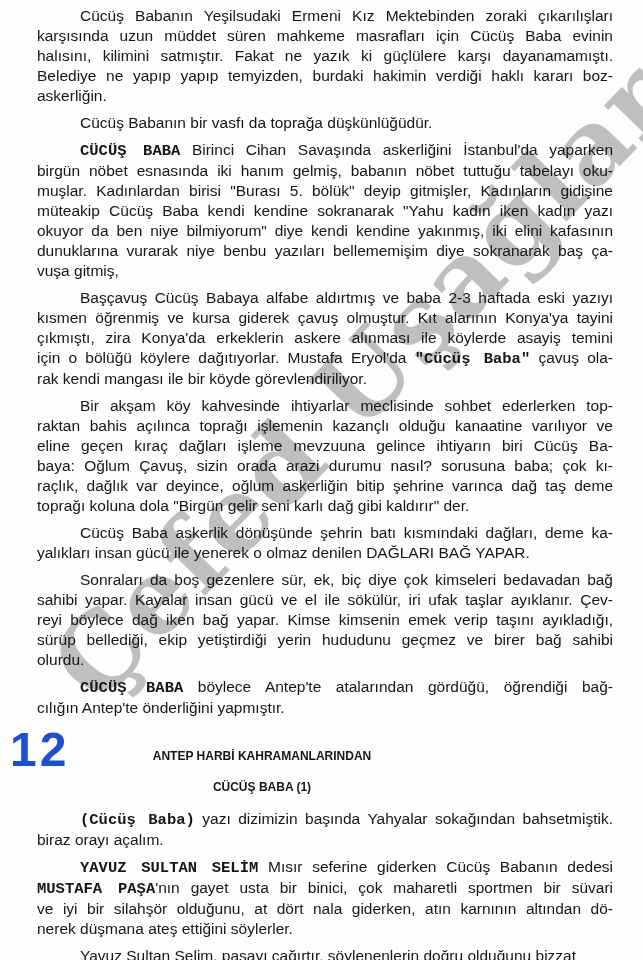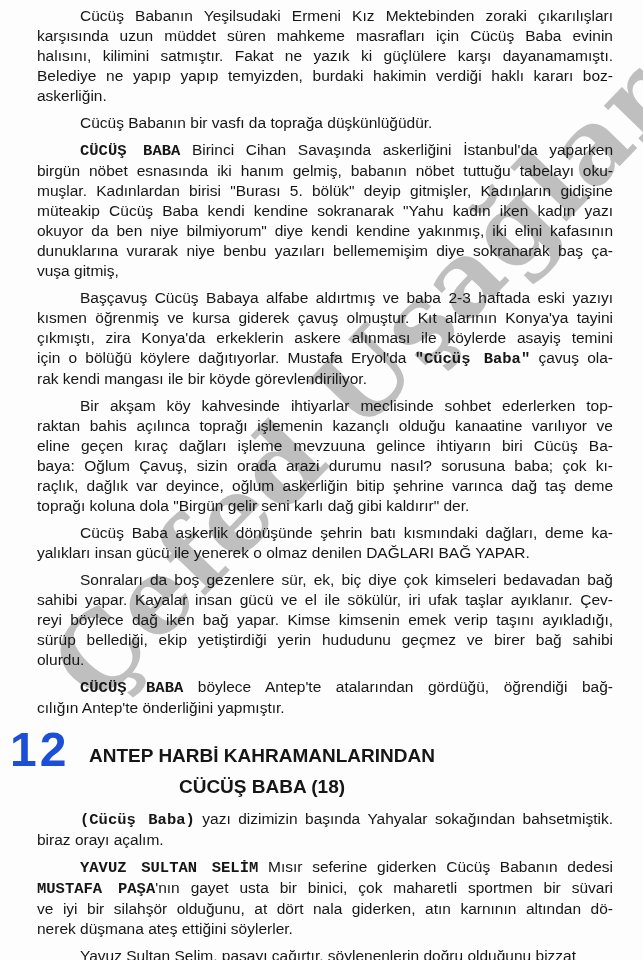--- a/index.html
+++ b/index.html
@@ -50,21 +50,21 @@
   }
   .line.first { text-indent: 43px; }
   .line.last  { text-align-last: left; -moz-text-align-last: left; }
   .line b { font-weight: bold; font-family: Liberation Mono, monospace; }
   .section-head {
     margin-top: 28px;
     margin-bottom: 12px;
     width: 450px;
     text-align: center;
     font-weight: bold;
-    font-size: 19px;
+    font-size: 12px;
     line-height: 20px;
   }
   .section-head .head-line1 { margin-bottom: 11px; }
   .page-number {
     position: absolute;
     left: 10px; top: 726px;
     z-index: 2;
     font-weight: bold;
     font-size: 48px;
     letter-spacing: 3px;
@@ -130,21 +130,21 @@
           <div class="line last">olurdu.</div>
         </div>
         <div class="para">
           <div class="line first"><b>CÜCÜŞ BABA</b> böylece Antep'te atalarından gördüğü, öğrendiği bağ-</div>
           <div class="line last">cılığın Antep'te önderliğini yapmıştır.</div>
         </div>
       </div>
 
     <div class="section-head">
       <div class="head-line1">ANTEP HARBİ KAHRAMANLARINDAN</div>
-      <div class="head-line2">CÜCÜŞ BABA (18)</div>
+      <div class="head-line2">CÜCÜŞ BABA (1)</div>
     </div>
 
     <div id="paras-bottom">
         <div class="para">
           <div class="line first"><b>(Cücüş Baba)</b> yazı dizimizin başında Yahyalar sokağından bahsetmiştik.</div>
           <div class="line last">biraz orayı açalım.</div>
         </div>
         <div class="para">
           <div class="line first"><b>YAVUZ SULTAN SELİM</b> Mısır seferine giderken Cücüş Babanın dedesi</div>
           <div class="line"><b>MUSTAFA PAŞA</b>'nın gayet usta bir binici, çok maharetli sportmen bir süvari</div>

